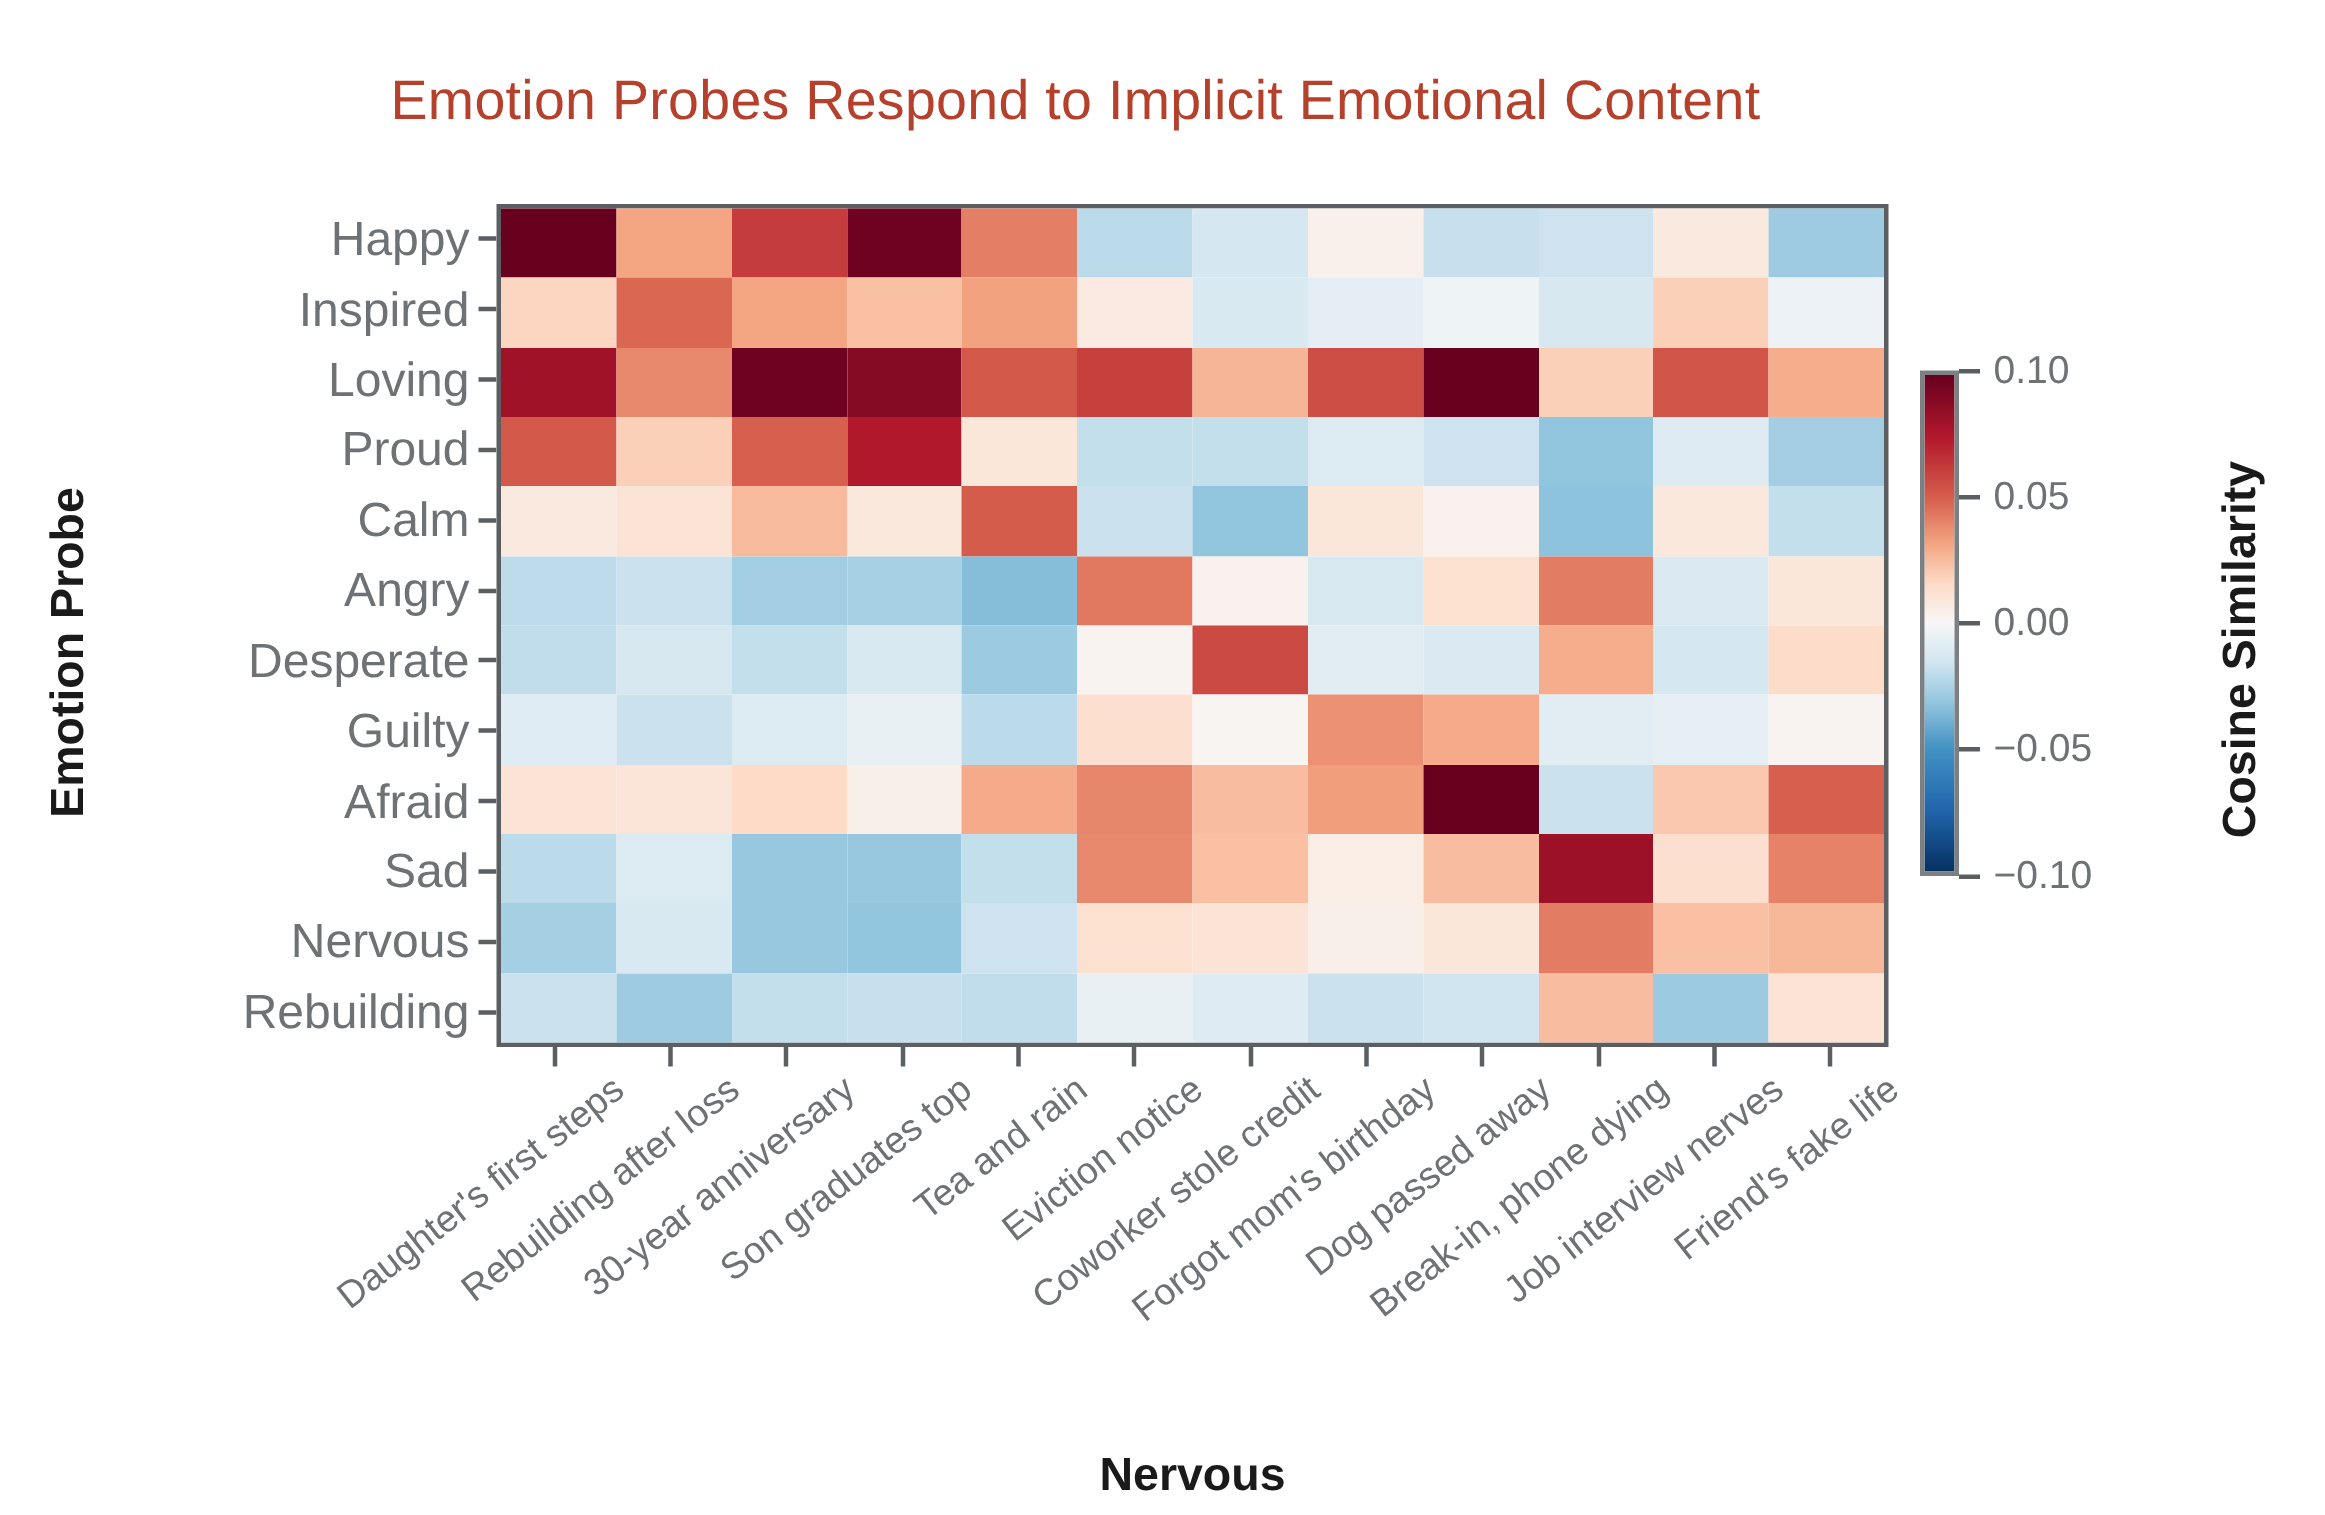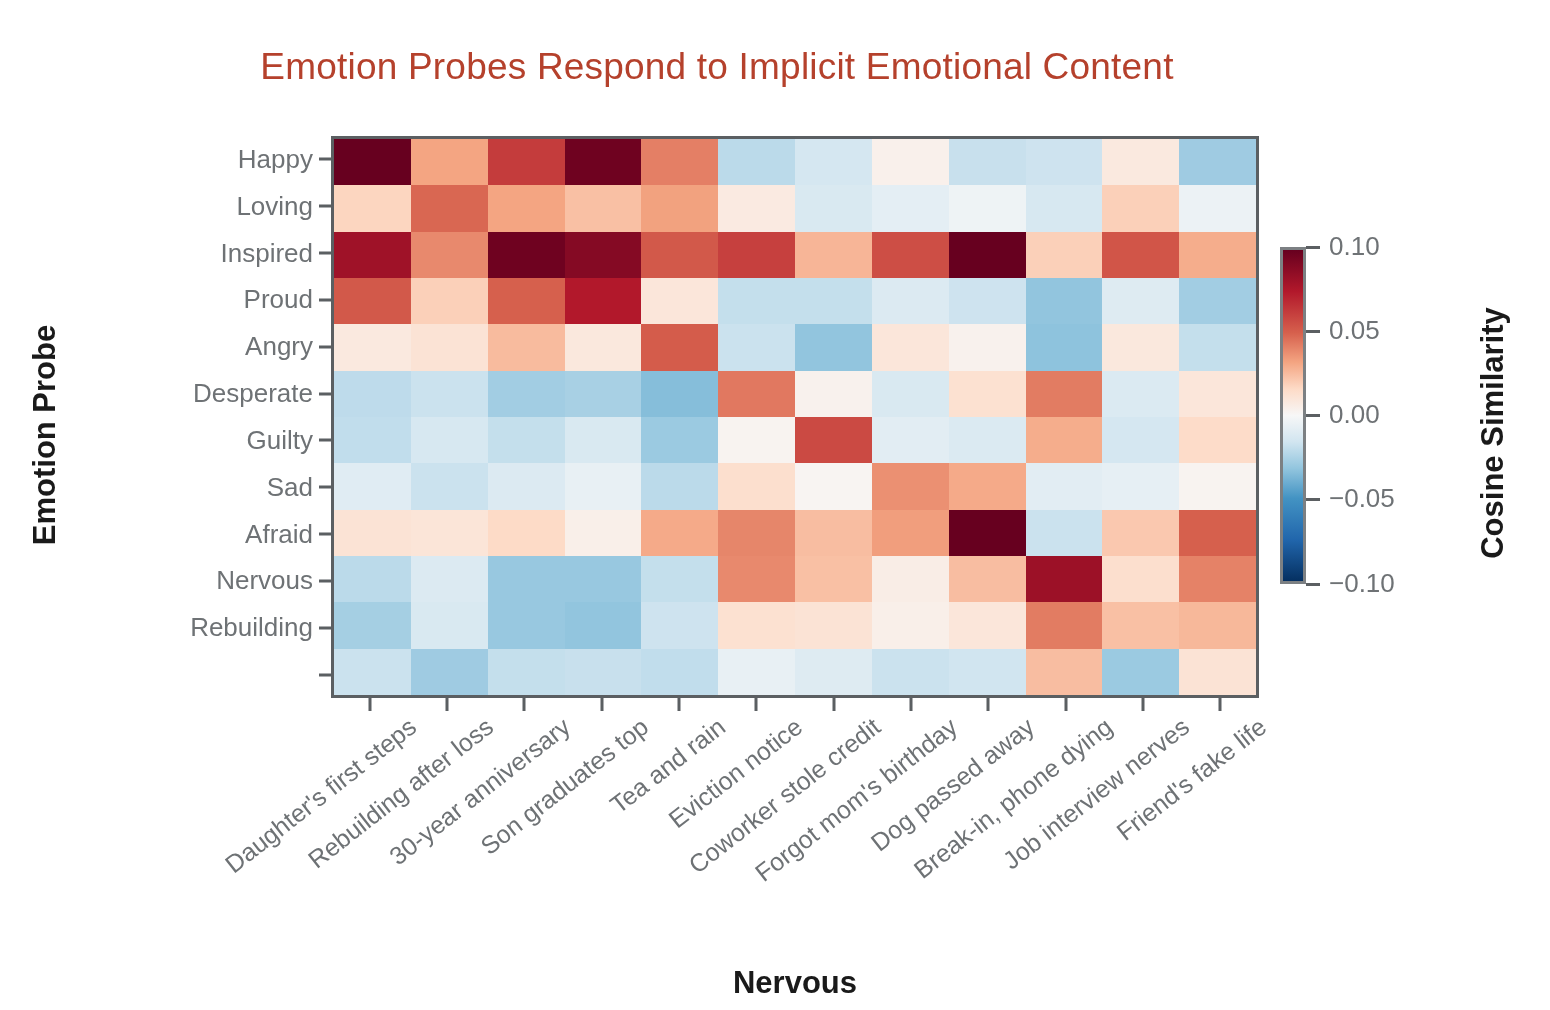--- a/index.html
+++ b/index.html
@@ -44,21 +44,21 @@
   #ylabels {
     position: absolute;
     left: 20px; top: 136px;
     width: 297px; height: 562px;
     display: grid;
     grid-template-rows: repeat(12, 1fr);
   }
   .ylab {
     display: flex; align-items: center; justify-content: flex-end;
     padding-right: 4px;
-    font-size: 26px;
+    font-size: 32px;
     color: #6e7275;
     white-space: nowrap;
   }
   #yticks {
     position: absolute;
     left: 317px; top: 136px;
     width: 14px; height: 562px;
     display: grid;
     grid-template-rows: repeat(12, 1fr);
   }
@@ -182,28 +182,29 @@
 </head>
 <body>
 
 <div id="root">
 
   <div id="title">Emotion Probes Respond to Implicit Emotional Content</div>
 
   <div id="ytitle">Emotion Probe</div>
   <div id="ylabels">
       <div class="ylab">Happy</div>
+      <div class="ylab">Inspired</div>
       <div class="ylab">Loving</div>
-      <div class="ylab">Inspired</div>
       <div class="ylab">Proud</div>
+      <div class="ylab">Calm</div>
       <div class="ylab">Angry</div>
       <div class="ylab">Desperate</div>
       <div class="ylab">Guilty</div>
+      <div class="ylab">Afraid</div>
       <div class="ylab">Sad</div>
-      <div class="ylab">Afraid</div>
       <div class="ylab">Nervous</div>
       <div class="ylab">Rebuilding</div>
     </div>
   <div id="yticks">
       <div class="ytick"></div>
       <div class="ytick"></div>
       <div class="ytick"></div>
       <div class="ytick"></div>
       <div class="ytick"></div>
       <div class="ytick"></div>

